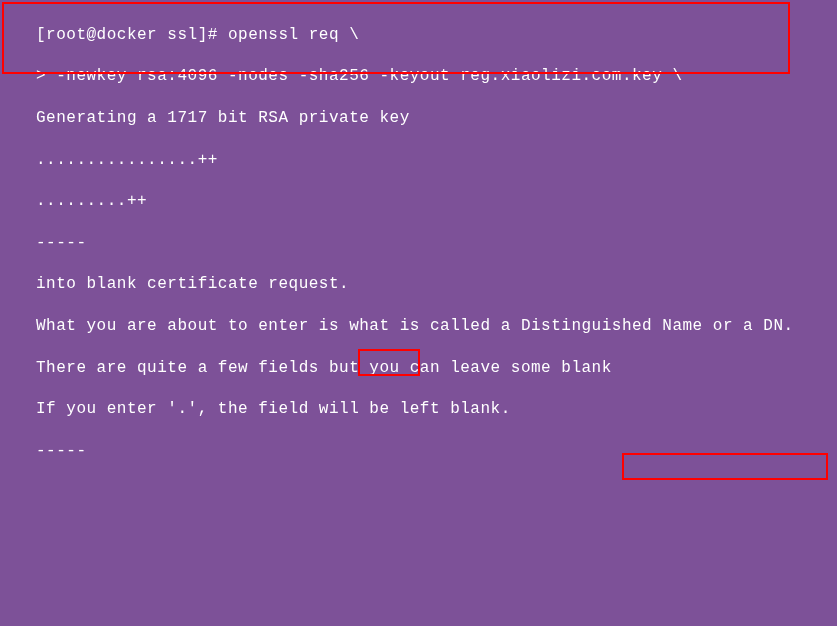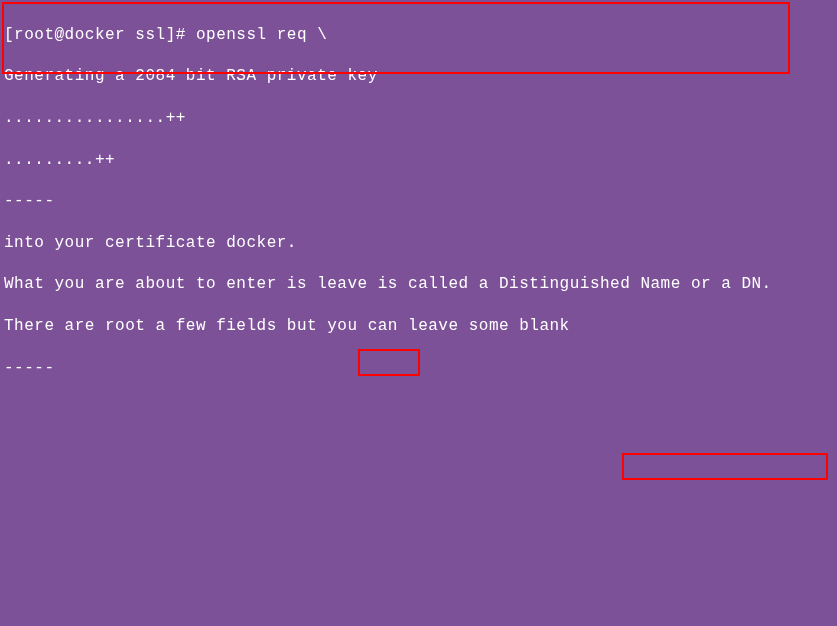--- a/index.html
+++ b/index.html
@@ -44,34 +44,37 @@
       border: 2px solid #ff0000;
       position: absolute;
       top: 453px;
       left: 622px;
       width: 206px;
       height: 27px;
       pointer-events: none;
     }
     .line {
       display: block;
+      padding-left: 32px;
     }
   </style>
 </head>
 <body>
 
 <div class="terminal">
 <span class="line"><span>[root@docker ssl]# </span><span>openssl req \</span></span>
-<span class="line">Generating a 2084 bit RSA private key</span>
+<span class="line">&gt; -newkey rsa:4096 -nodes -sha256 -keyout reg.xiaolizi.com.key \</span>
+<span class="line">Generating a 1717 bit RSA private key</span>
 <span class="line">................++</span>
 <span class="line">.........++</span>
 <span class="line">-----</span>
-<span class="line">into your certificate docker.</span>
-<span class="line">What you are about to enter is leave is called a Distinguished Name or a DN.</span>
-<span class="line">There are root a few fields but you can leave some blank</span>
+<span class="line">into blank certificate request.</span>
+<span class="line">What you are about to enter is what is called a Distinguished Name or a DN.</span>
+<span class="line">There are quite a few fields but you can leave some blank</span>
+<span class="line">If you enter '.', the field will be left blank.</span>
 <span class="line">-----</span>
 
 
 
 
 
 
 
 <span class="line"></span>
 

